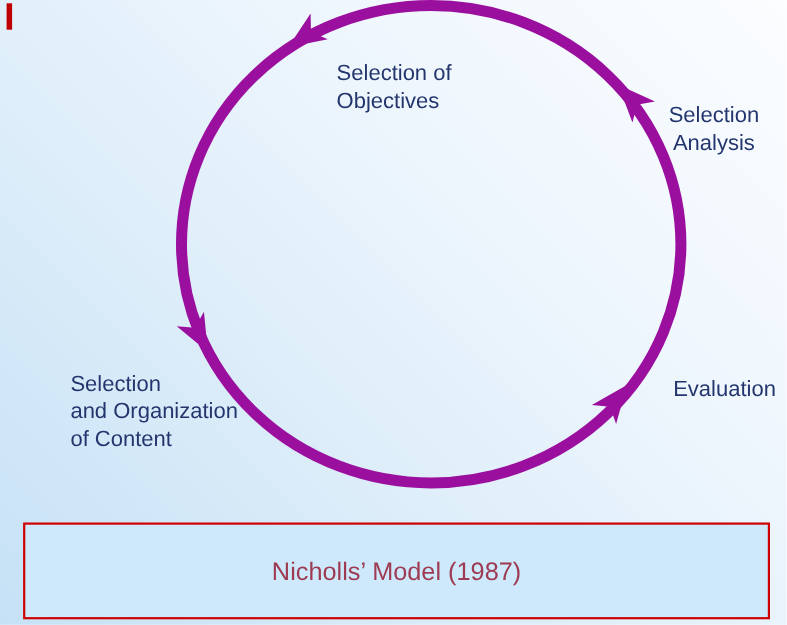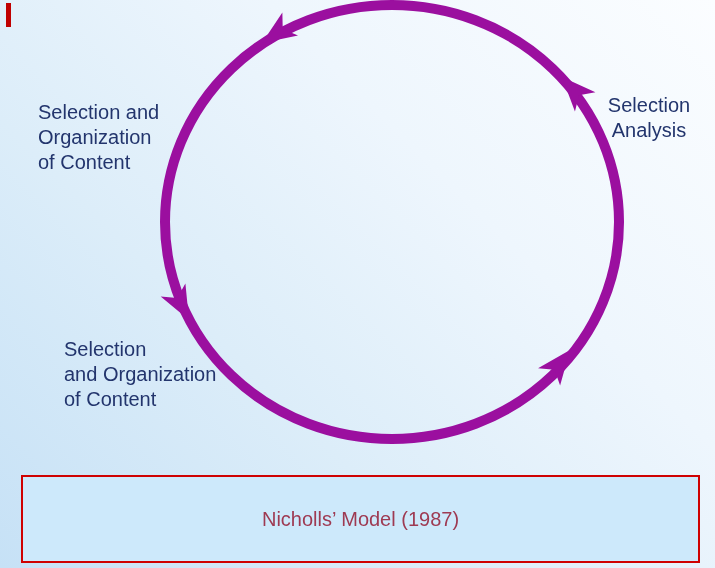--- a/index.html
+++ b/index.html
@@ -33,21 +33,21 @@
     left: 21px; top: 475px;
     width: 675px; height: 84px;
     background: #cde9fb;
     border: 2px solid #cf0101;
     display: flex;
     align-items: center;
     justify-content: center;
   }
   .caption-text {
     color: #9e3a52;
-    font-size: 20px;
+    font-size: 23px;
   }
   .red-mark {
     position: absolute;
     left: 6px; top: 3px;
     width: 5px; height: 24px;
     background: #c00000;
   }
 </style>
 </head>
 <body>
@@ -55,32 +55,32 @@
 <div class="slide">
 
   <svg class="cycle-svg" viewBox="0 0 715 568" aria-hidden="true">
     <ellipse cx="392" cy="222" rx="227" ry="217" fill="none" stroke-width="10" stroke="#9b0f9f"></ellipse>
     <polygon points="0,0 -34,14 -25,0 -34,-14" transform="translate(262,43) rotate(146)" fill="#9b0f9f"></polygon>
     <polygon points="0,0 -34,14 -25,0 -34,-14" transform="translate(189,320) rotate(62)" fill="#9b0f9f"></polygon>
     <polygon points="0,0 -34,14 -25,0 -34,-14" transform="translate(570,350) rotate(-52)" fill="#9b0f9f"></polygon>
     <polygon points="0,0 -34,14 -25,0 -34,-14" transform="translate(562,77) rotate(-133)" fill="#9b0f9f"></polygon>
   </svg>
 
+  <div class="node-label lbl-objectives">Selection of
+Objectives</div>
 
   <div class="node-label lbl-situation">Selection
 Analysis</div>
 
-  <div class="node-label lbl-content">Selection and
-Organization
-of Content</div>
 
   <div class="node-label lbl-method">Selection
 and Organization
 of Content</div>
 
+  <div class="node-label lbl-evaluation">Evaluation</div>
 
   <div class="caption-box">
     <span class="caption-text">Nicholls’ Model (1987)</span>
   </div>
 
   <div class="red-mark"></div>
 
 </div>
 
 </body></html>

